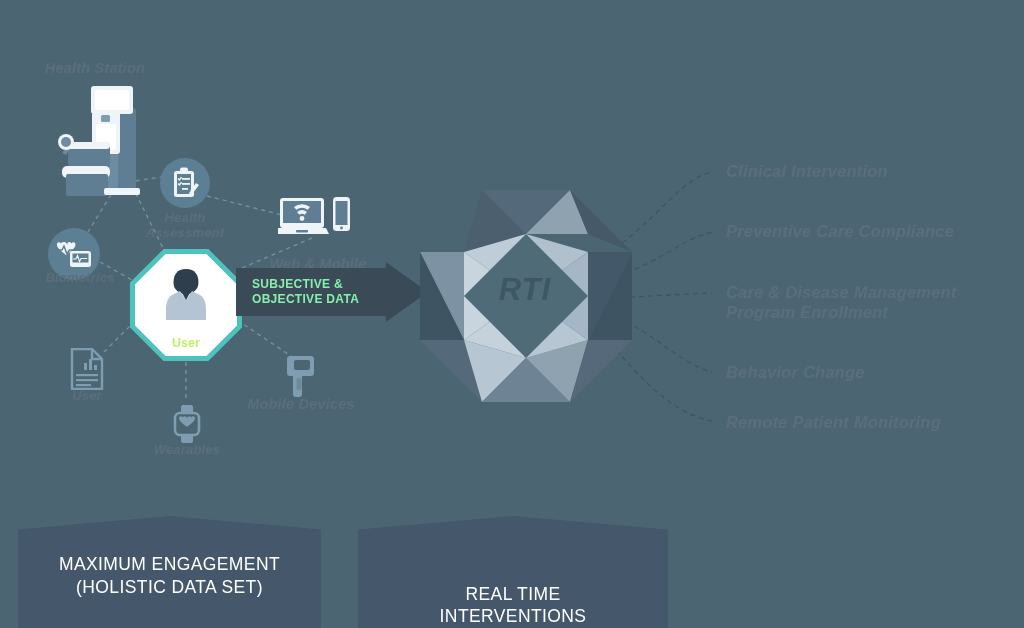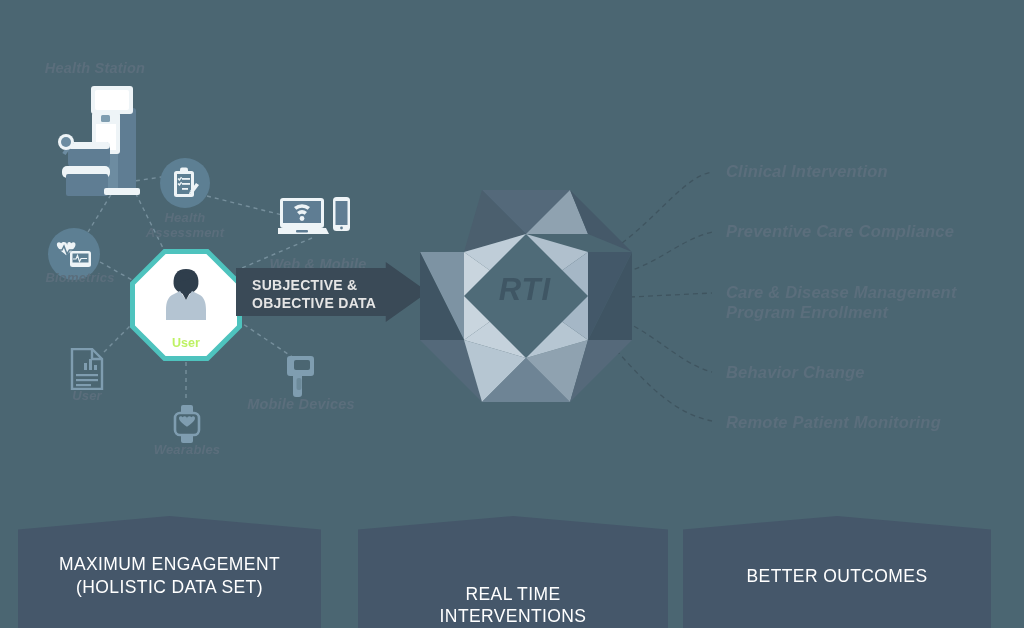--- a/index.html
+++ b/index.html
@@ -61,21 +61,21 @@
   
   .arrow{
     position:absolute;
     left:236px;top:262px;
     width:192px;height:60px;
     background:#3a4a57;
     clip-path:polygon(0 10%,78% 10%,78% 0,100% 50%,78% 100%,78% 90%,0 90%);
   }
   .arrow-text{
     position:absolute;left:252px;top:277px;width:140px;
-    color:#e5e5e5;font-weight:bold;font-size:14px;line-height:1.28;
+    color:#86efac;font-weight:bold;font-size:12px;line-height:1.28;
     letter-spacing:.3px;
     white-space:pre-line;
   }
 
   
   .rti-text{
     position:absolute;
     left:466px;top:272px;width:118px;
     text-align:center;
     font-size:31px;font-weight:bold;font-style:italic;
@@ -297,17 +297,14 @@
   <div class="outcome" style="left:726px;top:412px;">Remote Patient Monitoring</div>
 
   <div class="banner" style="left:18px;width:303px;">
     <div class="banner-text">MAXIMUM ENGAGEMENT
 (HOLISTIC DATA SET)</div>
   </div>
   <div class="banner" style="left:358px;width:310px;align-items:flex-end;">
     <div class="banner-text">REAL TIME
 INTERVENTIONS</div>
   </div>
-  <div class="banner" style="left:683px;width:308px;">
-    <div class="banner-text">BETTER OUTCOMES</div>
-  </div>
 
 </div>
 
 </body></html>

